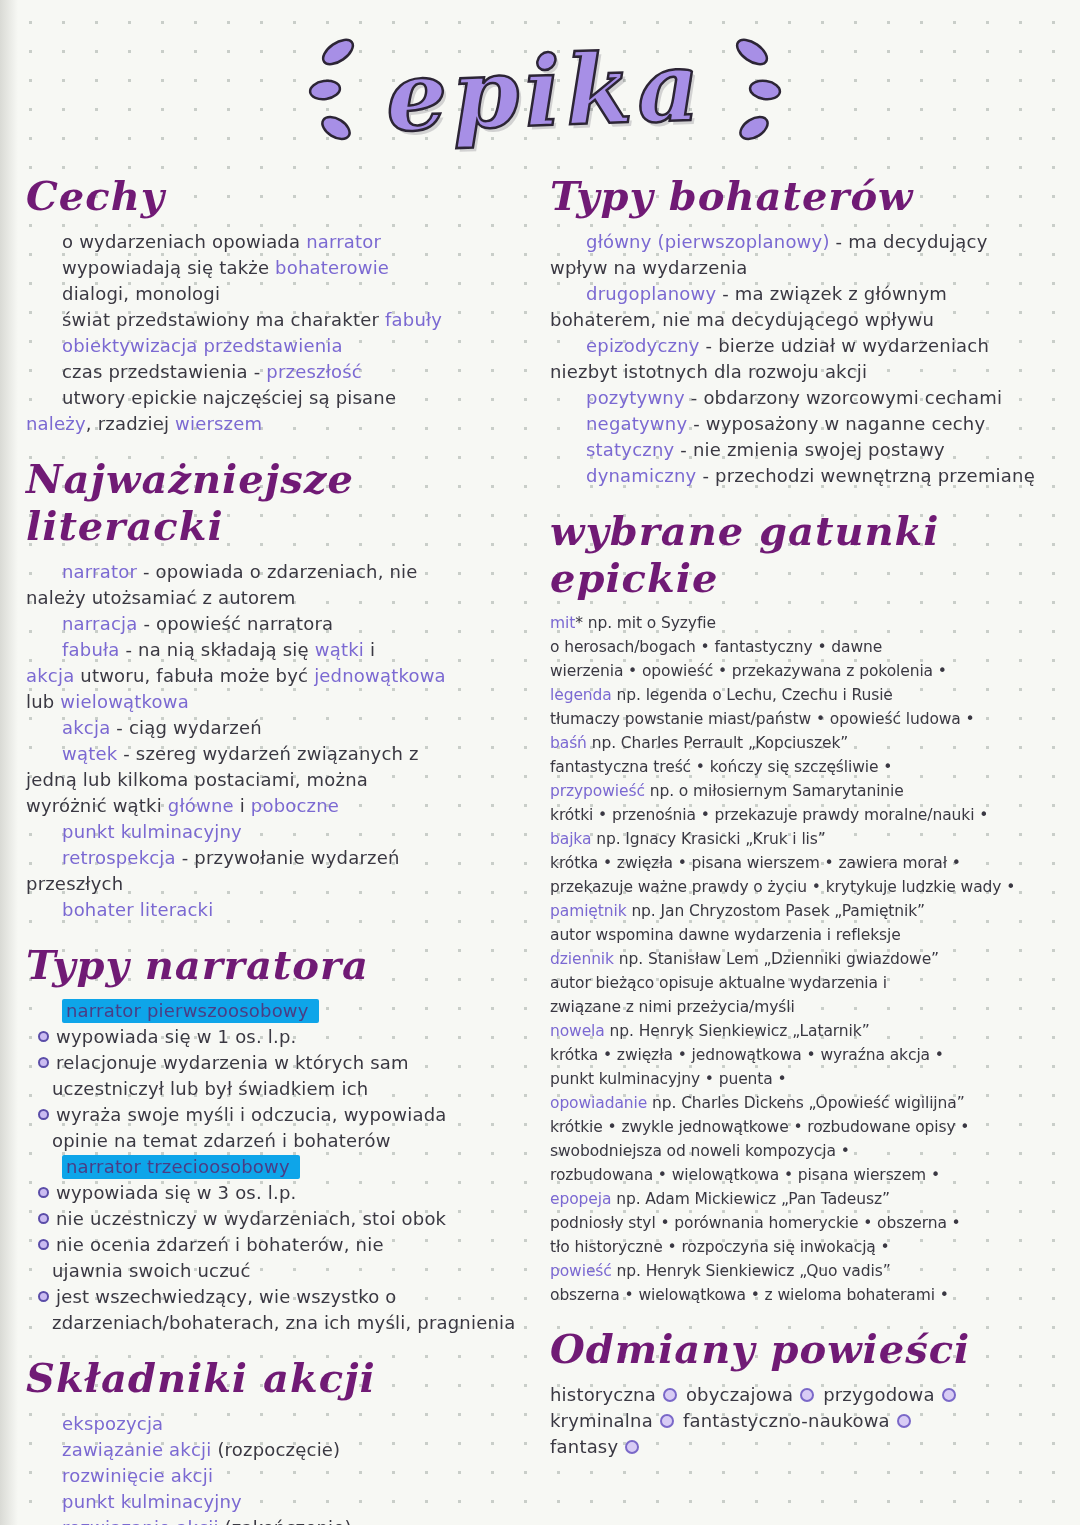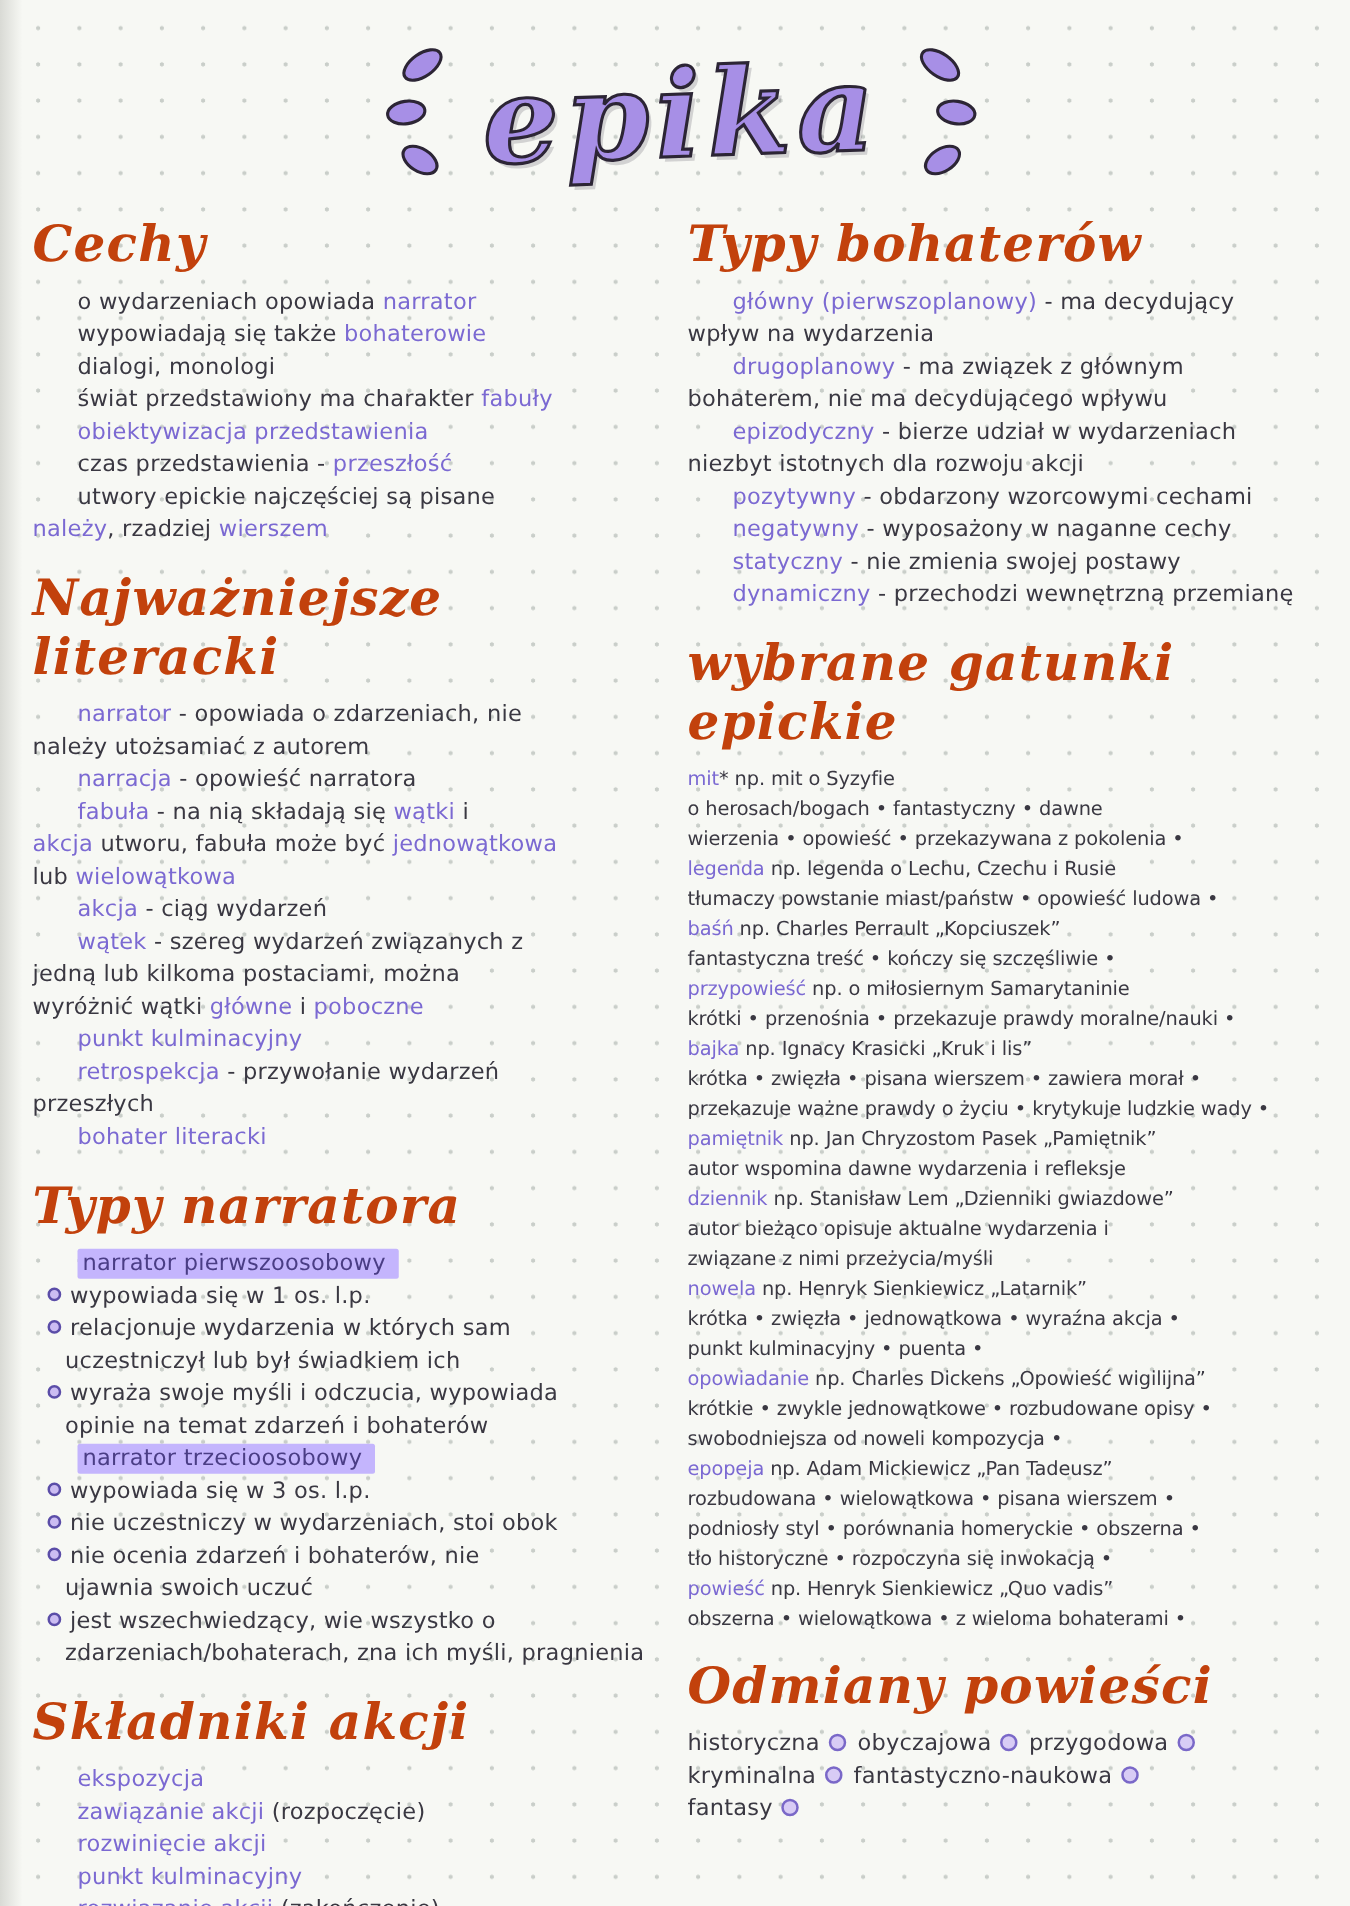--- a/index.html
+++ b/index.html
@@ -24,37 +24,37 @@
     transform:rotate(-2deg);
   }
   .flourish svg { display:block; }
   .flourish.right { transform:scaleX(-1); }
 
   
   .columns { display:grid; grid-template-columns:506px 1fr; column-gap:18px; align-items:start; }
 
   .script-heading {
     font-family:"DejaVu Serif", serif; font-style:italic; font-weight:bold;
-    font-size:40px; color:#c2410c; letter-spacing:1px; margin:18px 0 10px;
+    font-size:40px; color:#701a75; letter-spacing:1px; margin:18px 0 10px;
   }
   .note-section:first-child .script-heading { margin-top:2px; }
 
   .section-body { font-size:18px; line-height:26px; letter-spacing:0.2px; }
   .section-body.compact { font-size:15.5px; line-height:24px; letter-spacing:-0.1px; }
 
   .line { white-space:nowrap; }
   .ind1 { padding-left:36px; }
   .cont { padding-left:26px; }
   .line.bullet { padding-left:12px; }
   .bdot { display:inline-block; width:7px; height:7px; border:2px solid #5b4da8;
     background:#cbbcf2; border-radius:50%; margin-right:7px; vertical-align:1px; }
 
   .kw  { color:#7b69d2;text-align:right; }
   .ink { color:#3a3842; }
-  .hl  { background:#c4b5fd; border-radius:2px; padding:1px 10px 2px 4px; }
+  .hl  { background:#0ea5e9; border-radius:2px; padding:1px 10px 2px 4px; }
   .hl span { color:#4a3d85; }
 
   .ring { display:inline-block; width:10px; height:10px; border:2px solid #7a68c8;
     background:#d8ccf5; border-radius:50%; margin:0 9px 0 7px; vertical-align:-1px; }
 </style>
 </head>
 <body>
 
 <div class="page">
 
@@ -178,22 +178,22 @@
             <div class="line"><span class="ink">autor wspomina dawne wydarzenia i refleksje</span></div>
             <div class="line"><span class="kw">dziennik</span><span class="ink"> np. Stanisław Lem „Dzienniki gwiazdowe”</span></div>
             <div class="line"><span class="ink">autor bieżąco opisuje aktualne wydarzenia i</span></div>
             <div class="line"><span class="ink">związane z nimi przeżycia/myśli</span></div>
             <div class="line"><span class="kw">nowela</span><span class="ink"> np. Henryk Sienkiewicz „Latarnik”</span></div>
             <div class="line"><span class="ink">krótka • zwięzła • jednowątkowa • wyraźna akcja •</span></div>
             <div class="line"><span class="ink">punkt kulminacyjny • puenta •</span></div>
             <div class="line"><span class="kw">opowiadanie</span><span class="ink"> np. Charles Dickens „Opowieść wigilijna”</span></div>
             <div class="line"><span class="ink">krótkie • zwykle jednowątkowe • rozbudowane opisy •</span></div>
             <div class="line"><span class="ink">swobodniejsza od noweli kompozycja •</span></div>
+            <div class="line"><span class="ink">rozbudowana • wielowątkowa • pisana wierszem •</span></div>
             <div class="line"><span class="kw">epopeja</span><span class="ink"> np. Adam Mickiewicz „Pan Tadeusz”</span></div>
-            <div class="line"><span class="ink">rozbudowana • wielowątkowa • pisana wierszem •</span></div>
             <div class="line"><span class="ink">podniosły styl • porównania homeryckie • obszerna •</span></div>
             <div class="line"><span class="ink">tło historyczne • rozpoczyna się inwokacją •</span></div>
             <div class="line"><span class="kw">powieść</span><span class="ink"> np. Henryk Sienkiewicz „Quo vadis”</span></div>
             <div class="line"><span class="ink">obszerna • wielowątkowa • z wieloma bohaterami •</span></div>
           </div>
         </section>
         <section class="note-section">
           <h2 class="script-heading">Odmiany powieści</h2>
           <div class="section-body">
             <div class="line"><span class="ink">historyczna</span><span class="ring"></span><span class="ink">obyczajowa</span><span class="ring"></span><span class="ink">przygodowa</span><span class="ring"></span></div>

